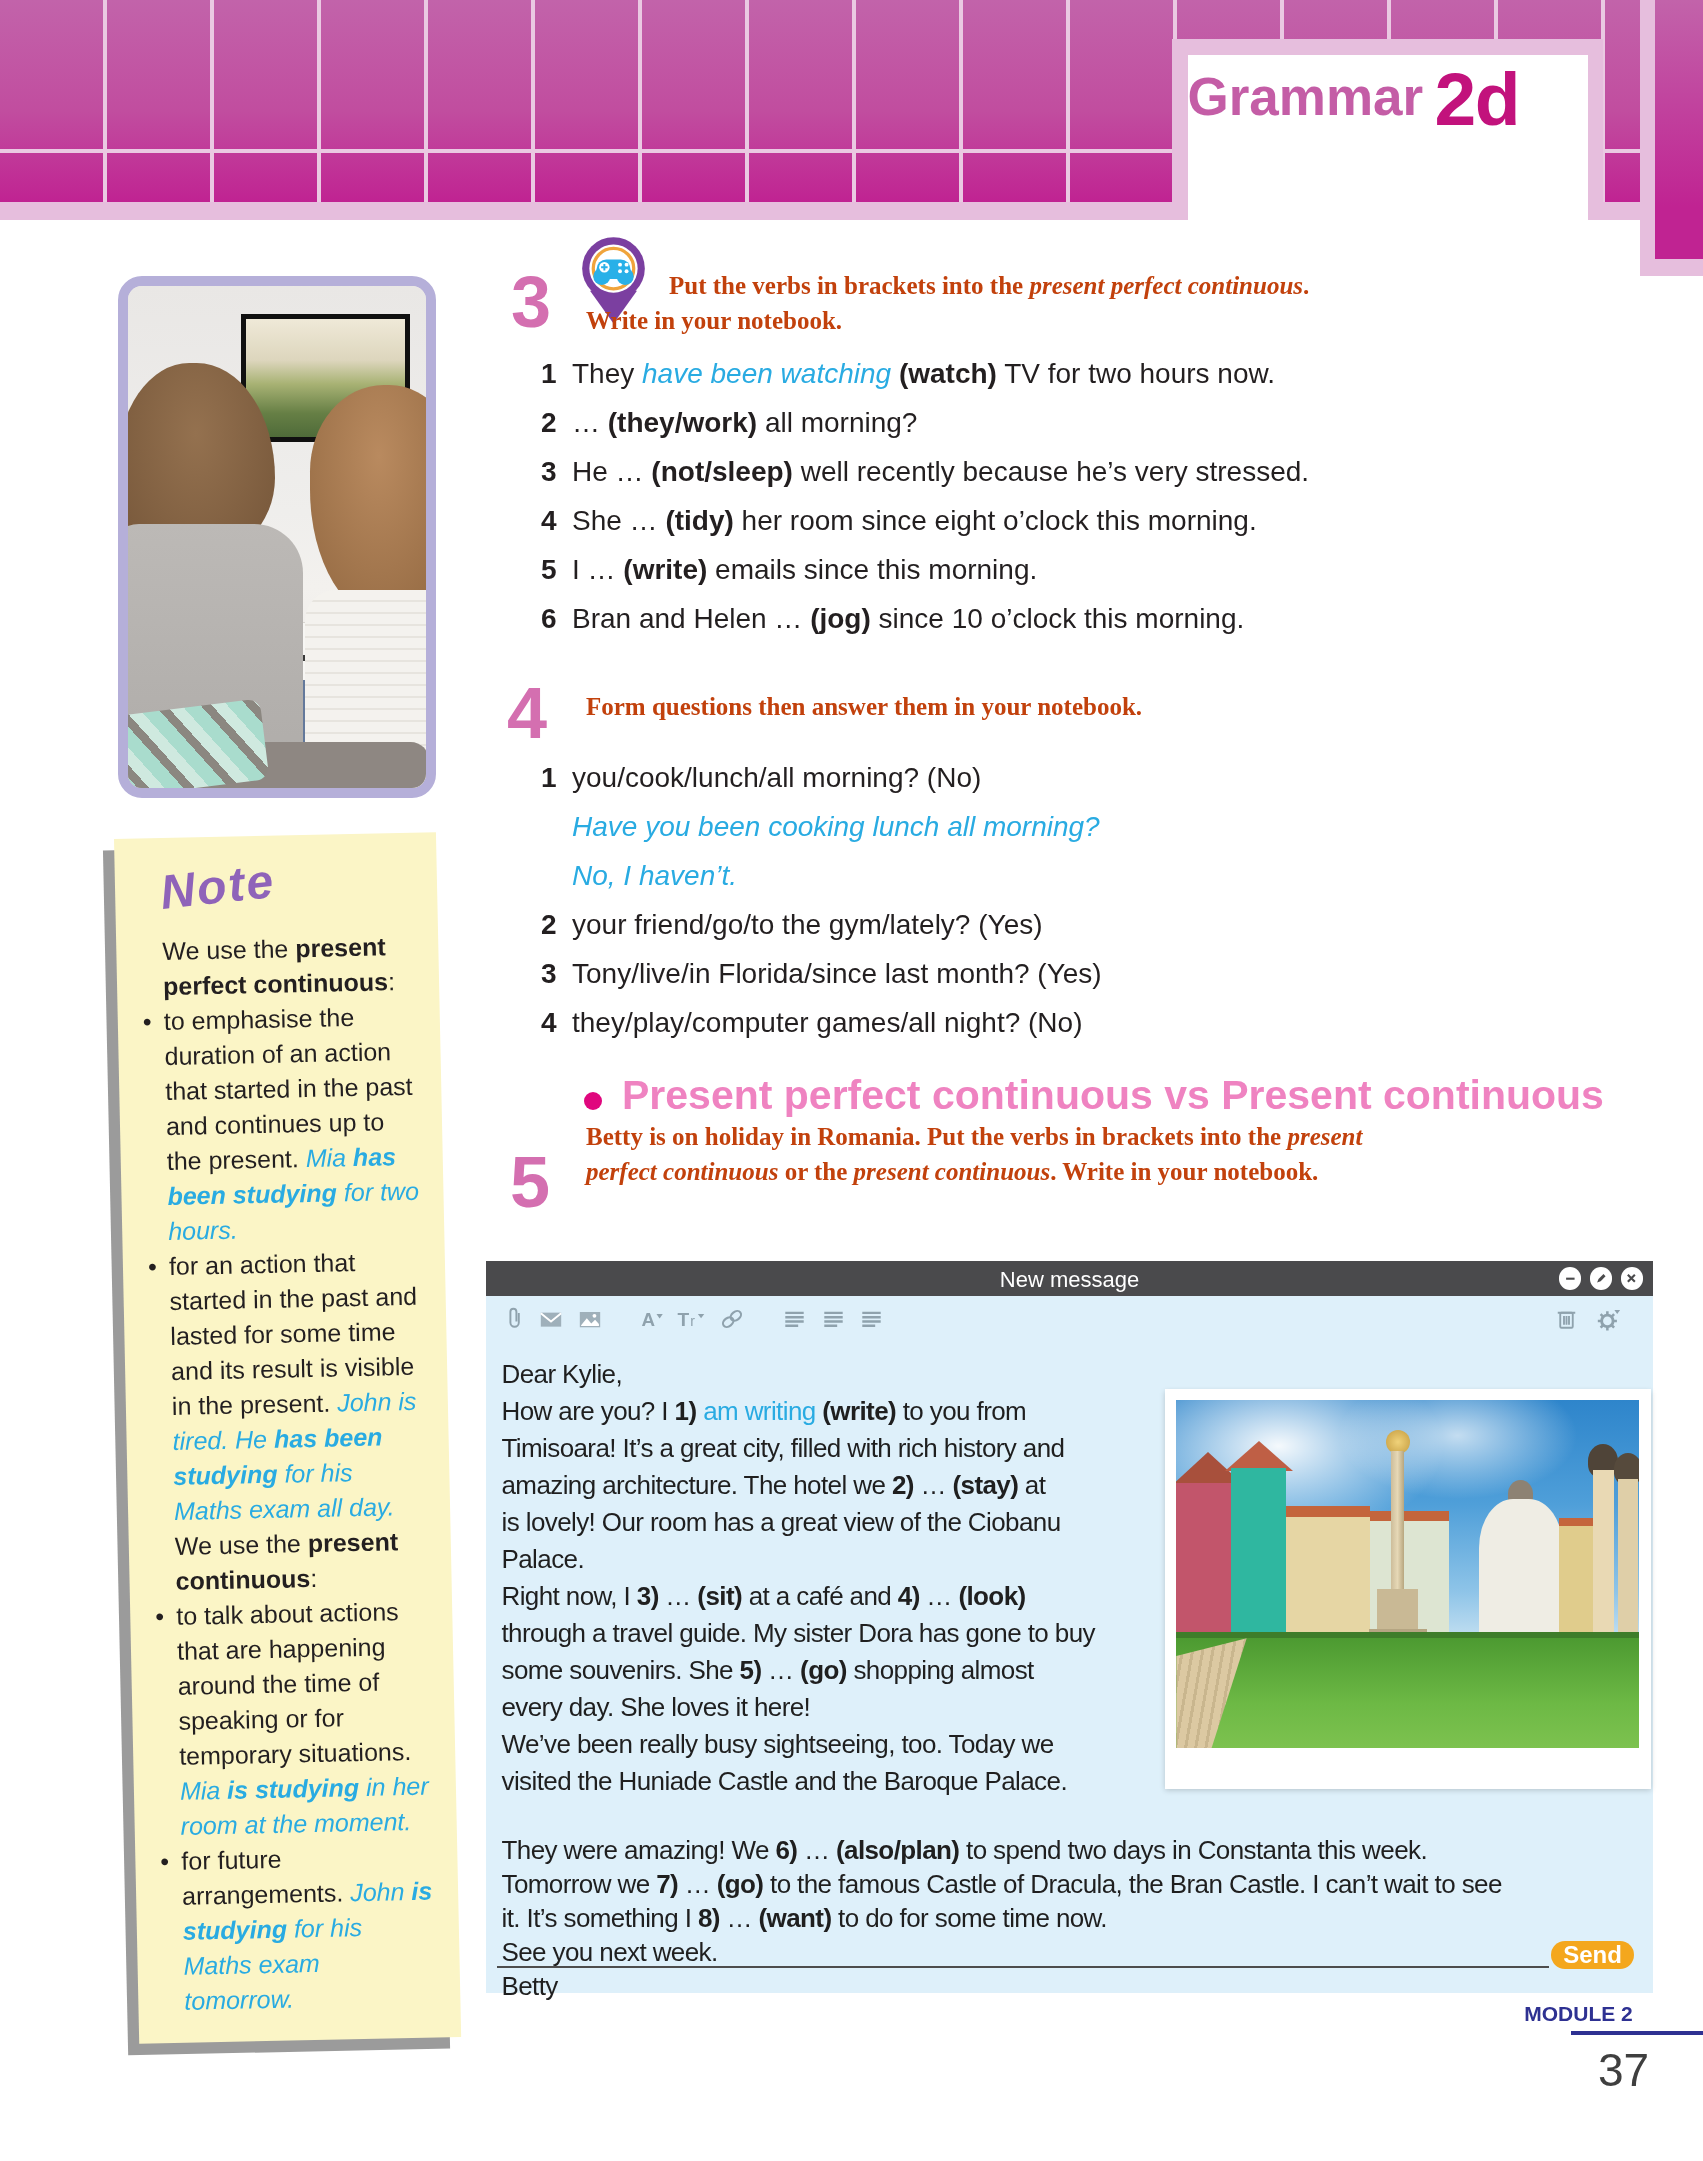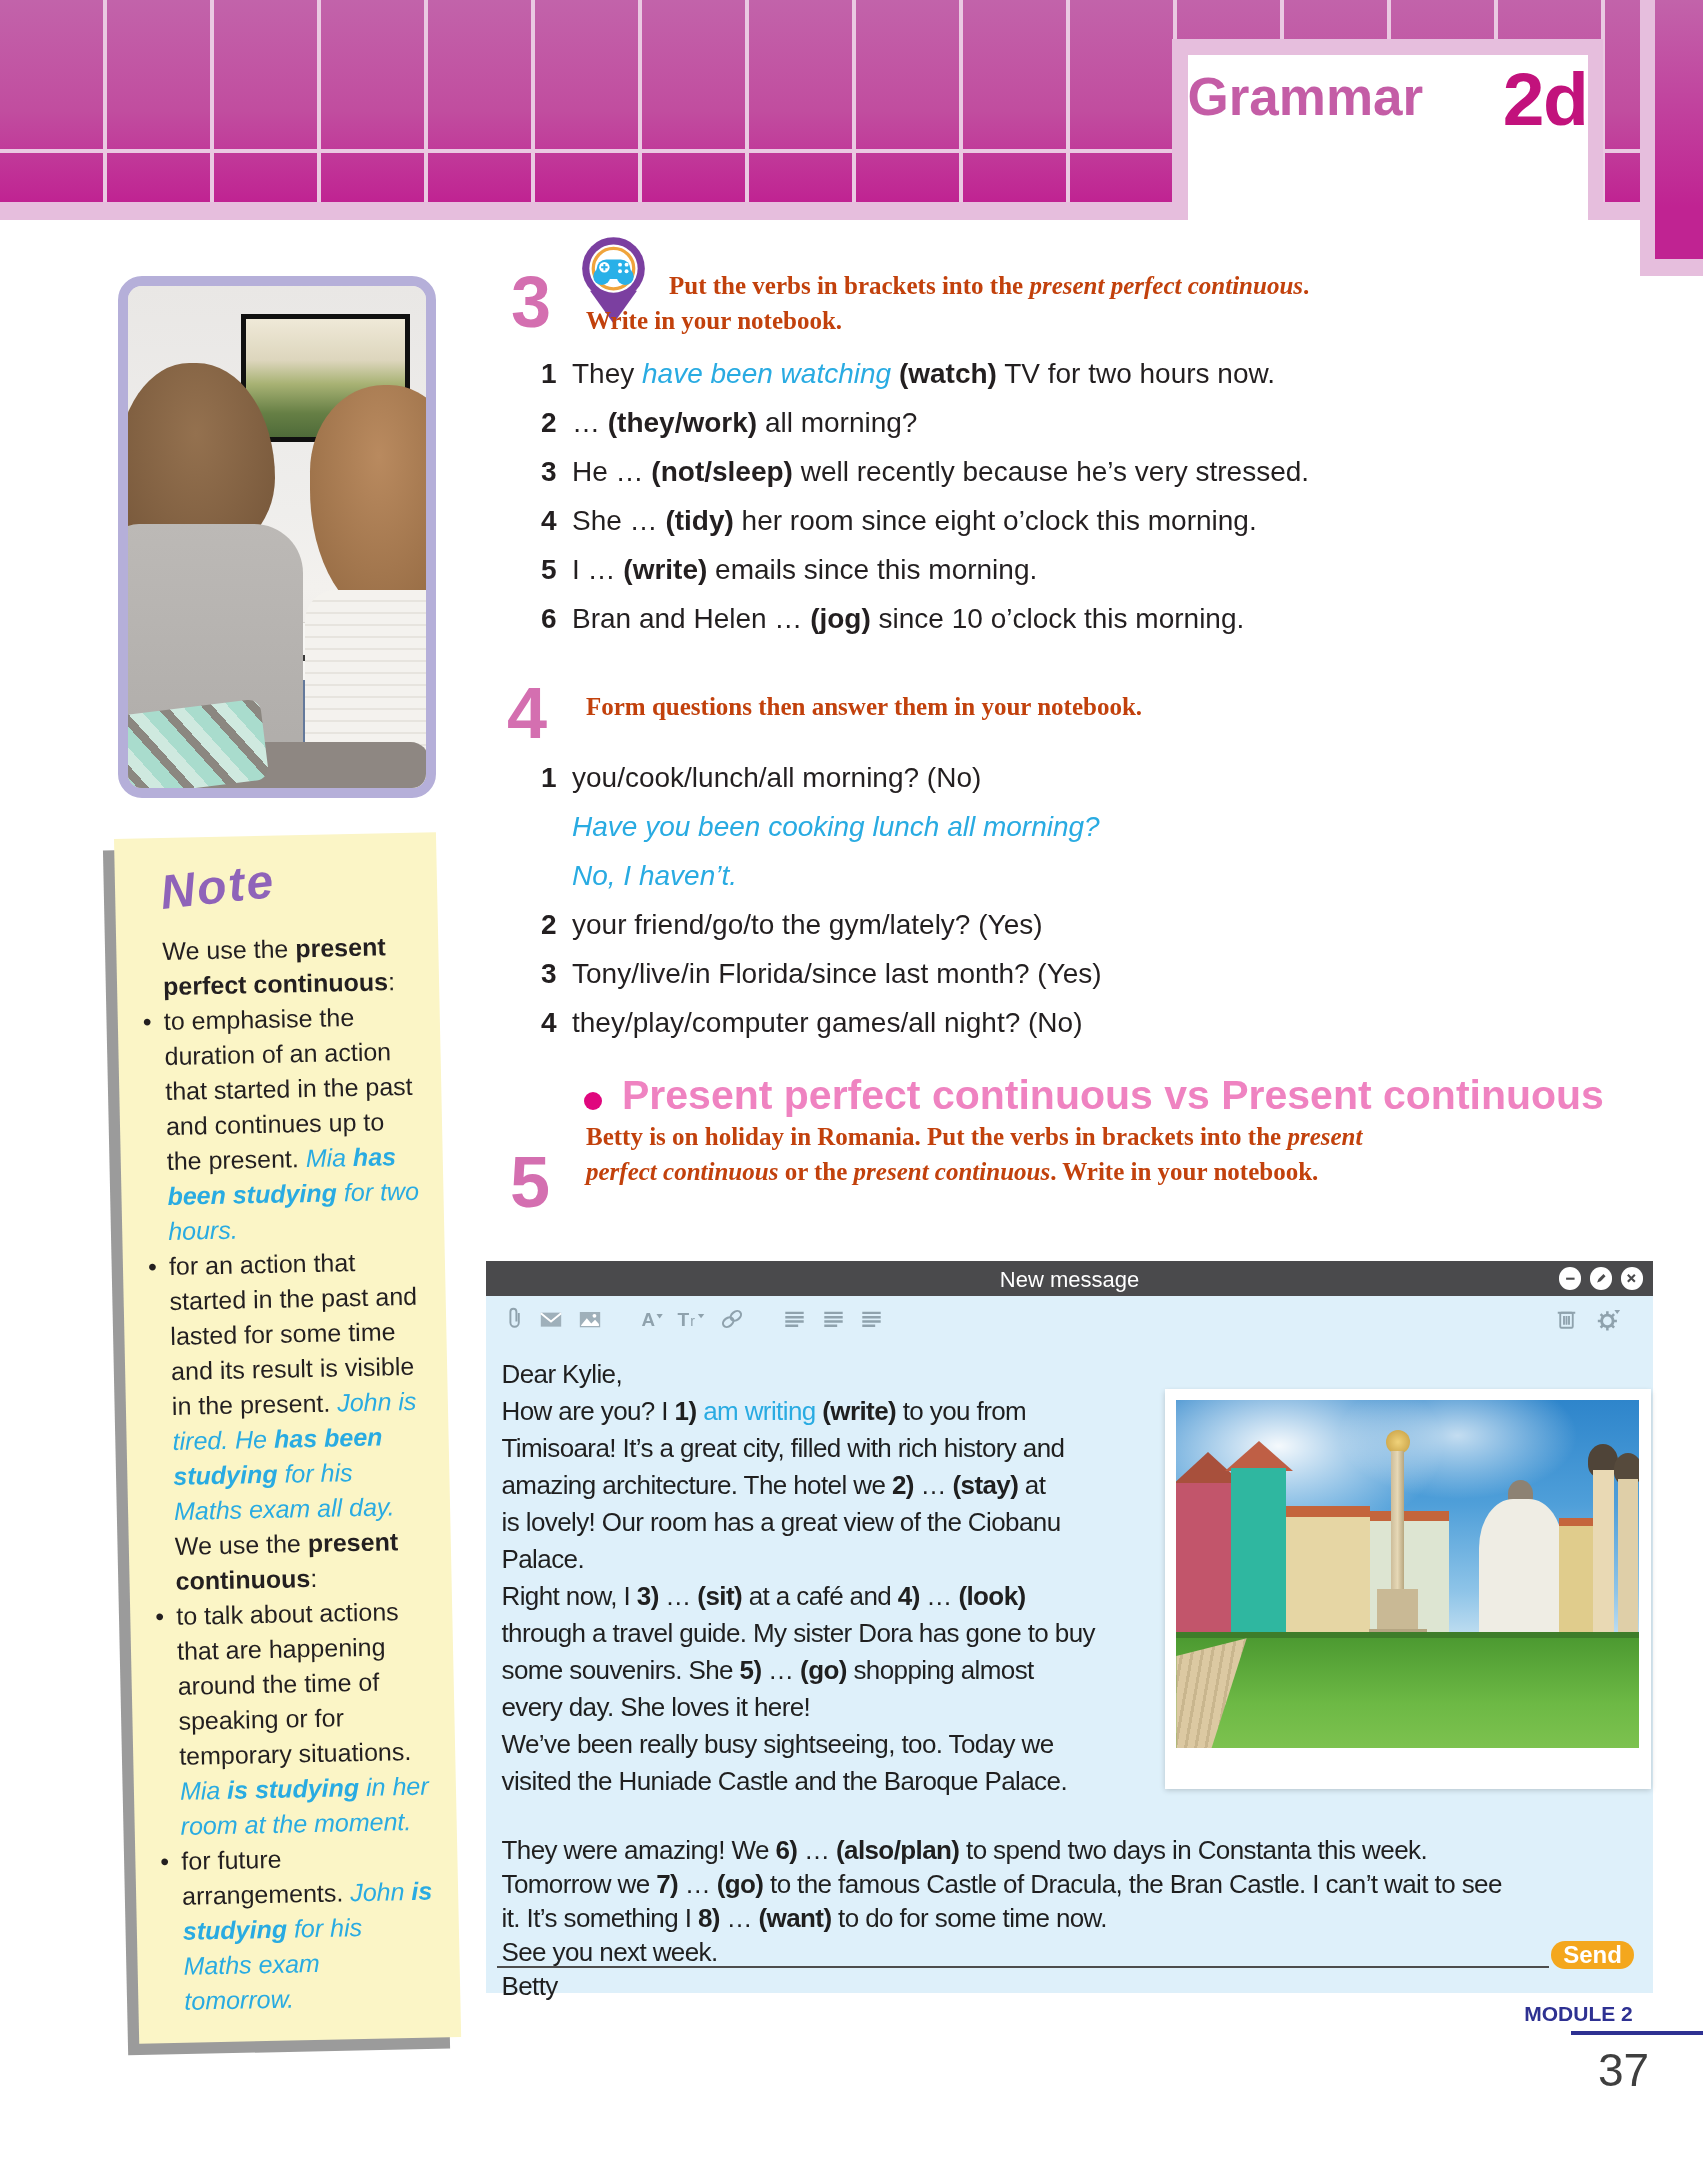--- a/index.html
+++ b/index.html
@@ -11,21 +11,21 @@
     background:
       repeating-linear-gradient(90deg,rgba(238,205,229,0) 0 103px,#eac9e2 103px 107px),
       repeating-linear-gradient(180deg,rgba(238,205,229,0) 0 149px,#eac9e2 149px 153px),
       linear-gradient(180deg,#c263aa 0%,#c14d9f 55%,#c02392 100%);}
   .strip{left:0;top:202px;width:1704px;height:18.3px;background:#e6bedd;}
   .right-tab{left:1640px;top:0;width:64px;height:276px;box-sizing:border-box;
     border-left:15.5px solid #e6bedd;border-bottom:17px solid #e6bedd;
     background:linear-gradient(180deg,#c263aa 0%,#c02392 80%);}
   .gram-wrap{left:1172px;top:39px;width:431px;height:181px;background:#e6bedd;}
   .gram-box{position:absolute;left:15.5px;top:15.5px;right:15.5px;bottom:0;background:#fff;
-    display:flex;align-items:flex-start;justify-content:space-between;gap:11.3px;padding-top:15.5px;}
+    display:flex;align-items:flex-start;justify-content:flex-start;gap:11.3px;padding-top:15.5px;}
   .gram-reg{font-size:53px;font-weight:700;color:#c45da6;line-height:1;}
   .gram-code{font-size:75px;font-weight:700;color:#c2127c;line-height:.78;letter-spacing:-1.4px;}
   
   .photo-card{left:118px;top:276px;width:318px;height:522px;box-sizing:border-box;
     border:10.6px solid #b5afd9;border-radius:24px;overflow:hidden;background:#ece9e6;}
   .pc-wall{position:absolute;inset:0;background:linear-gradient(180deg,#e9e7e5,#efeeec 45%,#f3f1ee 60%,#e8e5e1);}
   .pc-shelf{position:absolute;left:0;right:0;top:336px;height:65px;background:#f7f6f3;border-top:1.4px solid #d8d5d0;}
   .pc-slot{position:absolute;left:130px;right:0;top:369px;height:6.3px;background:#3a3a3a;}
   .pc-tv{position:absolute;left:113px;top:28px;width:169px;height:128px;background:#101010;padding:5px;box-sizing:border-box;}
   .pc-tv-screen{width:100%;height:100%;background:linear-gradient(180deg,#efe9d8,#ddd6bd 35%,#a8b274 55%,#667f45 80%,#4f6b39);}

